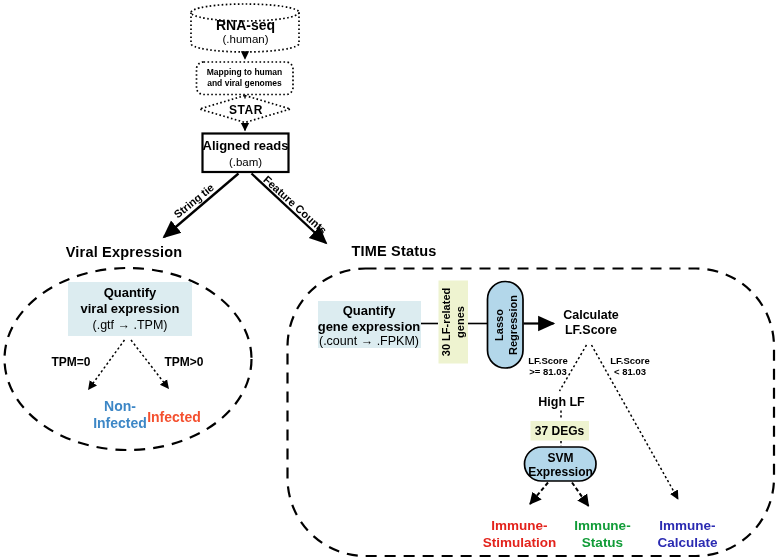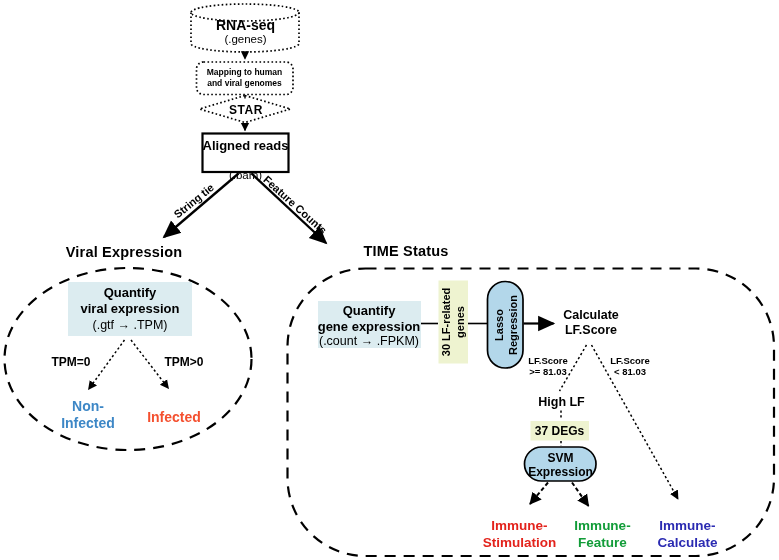--- a/index.html
+++ b/index.html
@@ -26,21 +26,21 @@
   .f14{font-size:14px;}
   .f145{font-size:14.5px;letter-spacing:.2px;}
   .f13{font-size:13px;}
   .f125{font-size:12.5px;}
   .f12{font-size:12px;}
   .f115{font-size:11.5px;}
   .f11{font-size:11px;}
   .f95{font-size:9.5px;}
   .f9{font-size:12px;letter-spacing:.5px;}
   .f85{font-size:8.5px;}
-  .c-blue{color:var(--c-noninfected_blue);}
+  .c-blue{color:var(--c-noninfected_blue);margin-left:32px;}
   .c-orange{color:var(--c-infected_orange);}
   .c-red{color:var(--c-stimulation_red);}
   .c-green{color:var(--c-anergy_green);}
   .c-navy{color:var(--c-exclusion_navy);}
 </style>
 </head>
 <body>
 
 <div class="stage">
 
@@ -91,37 +91,37 @@
     <line x1="561" y1="410.5" x2="561" y2="420" stroke="#000" stroke-width="1.5" stroke-dasharray="2.2 2.5"></line>
     <rect x="530.5" y="421" width="58.5" height="19.5" style="fill:var(--c-yellow_box)"></rect>
     <line x1="561" y1="441" x2="561" y2="446" stroke="#000" stroke-width="1.5" stroke-dasharray="2.2 2.5"></line>
     <rect x="524.5" y="447" width="71.5" height="34" rx="17" style="fill:var(--c-capsule_blue)" stroke="#000" stroke-width="1.7"></rect>
     <line x1="548" y1="482.5" x2="530" y2="504" stroke="#000" stroke-width="2" stroke-dasharray="4 2.6" marker-end="url(#ahs)"></line>
     <line x1="572" y1="482.5" x2="588.5" y2="506" stroke="#000" stroke-width="2" stroke-dasharray="4 2.6" marker-end="url(#ahs)"></line>
   </svg>
 
   <div class="t f14" style="left:245.5px;top:17px;">
     <span class="ln">RNA-seq</span>
-    <span class="ln reg f115">(.genes)</span>
+    <span class="ln reg f115">(.human)</span>
   </div>
   <div class="t f85" style="left:244.5px;top:67px;line-height:11px;">
     <span class="ln">Mapping to human</span>
     <span class="ln">and viral genomes</span>
   </div>
   <div class="t f9" style="left:246px;top:103.5px;">STAR</div>
   <div class="t f13" style="left:245.5px;top:139px;">
     <span class="ln">Aligned reads</span>
-    <span class="ln reg f115" style="line-height:16px;margin-top:13px;">(.bam)</span>
+    <span class="ln reg f115" style="line-height:16px;">(.bam)</span>
   </div>
 
   <div class="t rot f11" style="left:194px;top:201px;--ang:-39deg;">String tie</div>
   <div class="t rot f11" style="left:295px;top:205px;--ang:42deg;">Feature Counts</div>
 
   <div class="t f145" style="left:124px;top:244px;">Viral Expression</div>
-  <div class="t f145" style="left:406px;top:243px;">TIME Status</div>
+  <div class="t f145" style="left:394px;top:243px;">TIME Status</div>
 
   <div class="t f13" style="left:130px;top:285px;line-height:16px;">
     <span class="ln">Quantify</span>
     <span class="ln">viral expression</span>
     <span class="ln reg f125">(.gtf → .TPM)</span>
   </div>
   <div class="t f12" style="left:71px;top:356px;text-align:center;">TPM=0</div>
   <div class="t f12" style="left:184px;top:356px;text-align:center;">TPM&gt;0</div>
   <div class="t f14 c-blue" style="left:88px;top:398px;line-height:17px;">
     <span class="ln">Non-</span>
@@ -159,20 +159,20 @@
   <div class="t f12" style="left:560.5px;top:450.5px;line-height:14.5px;">
     <span class="ln">SVM</span>
     <span class="ln">Expression</span>
   </div>
   <div class="t c-red" style="left:519.5px;top:517px;font-size:13.5px;line-height:17px;">
     <span class="ln">Immune-</span>
     <span class="ln">Stimulation</span>
   </div>
   <div class="t c-green" style="left:602.5px;top:517px;font-size:13.5px;line-height:17px;">
     <span class="ln">Immune-</span>
-    <span class="ln">Feature</span>
+    <span class="ln">Status</span>
   </div>
   <div class="t c-navy" style="left:687.5px;top:517px;font-size:13.5px;line-height:17px;">
     <span class="ln">Immune-</span>
     <span class="ln">Calculate</span>
   </div>
 
 </div>
 
 </body></html>

